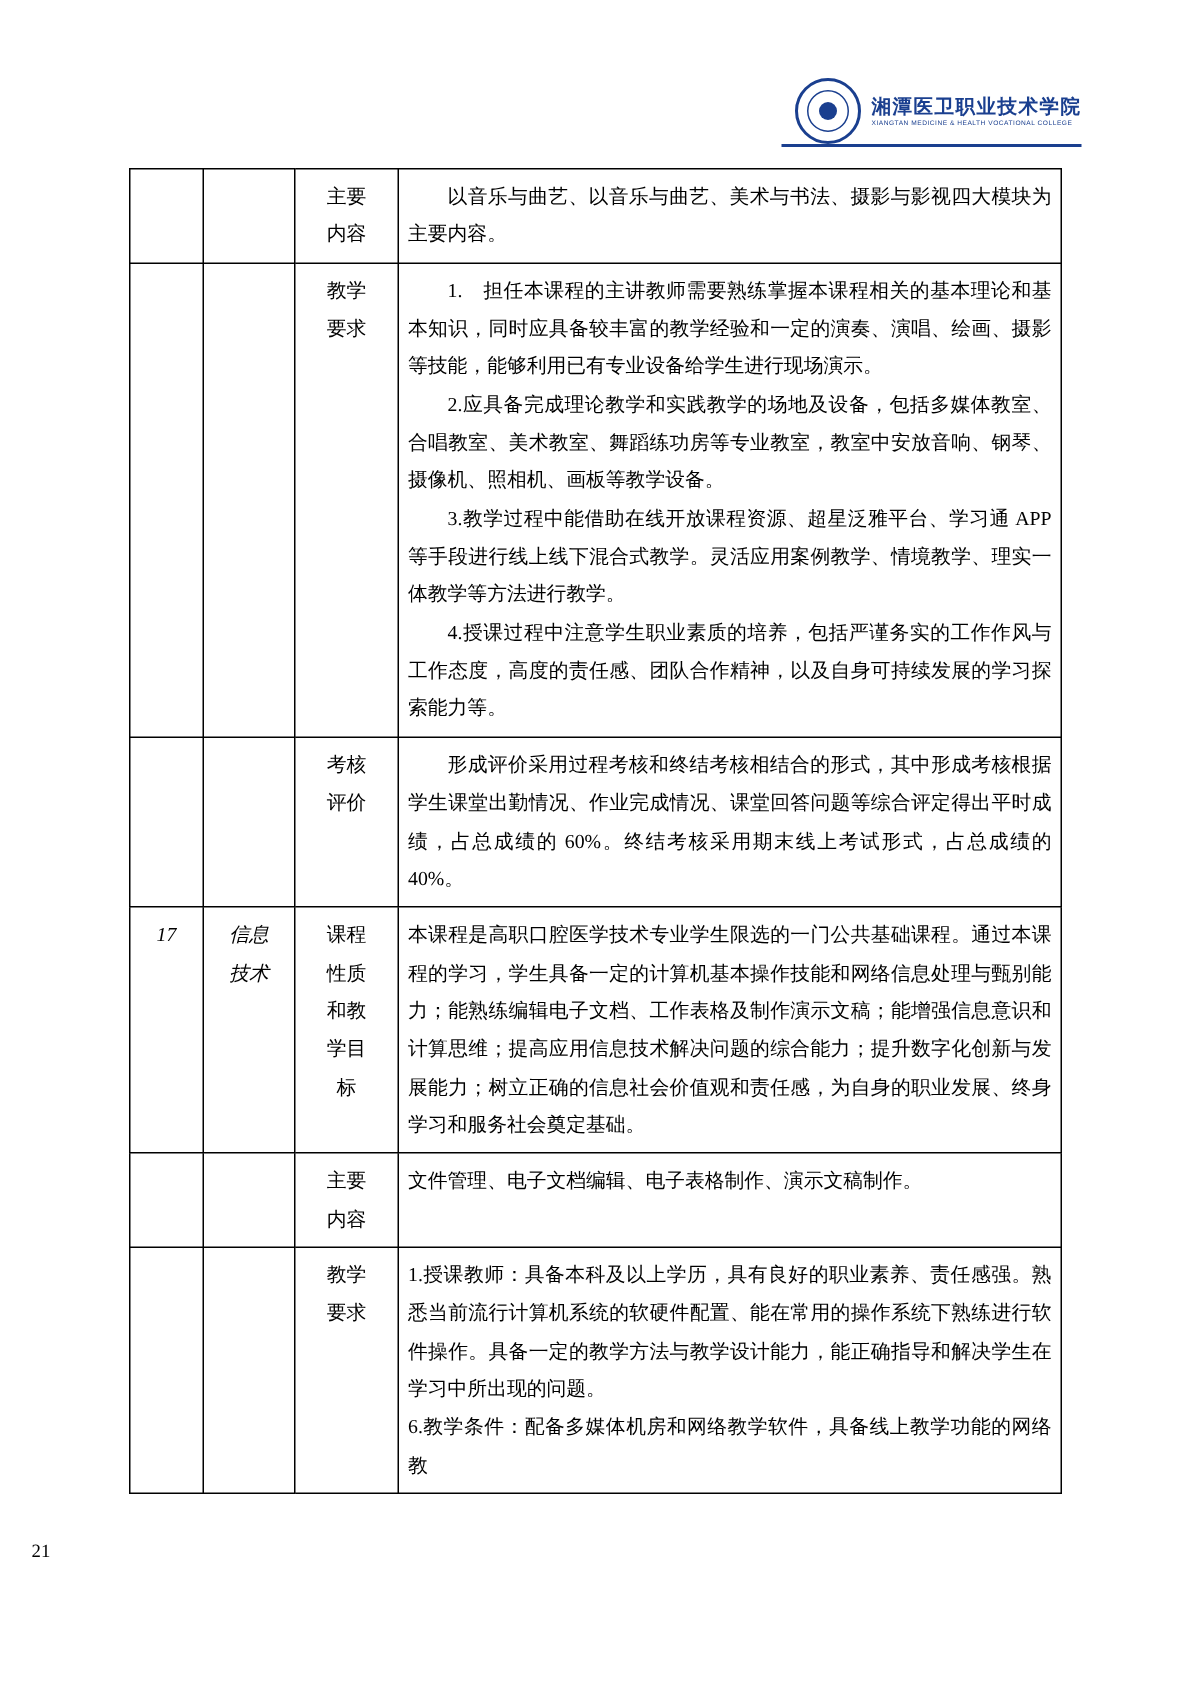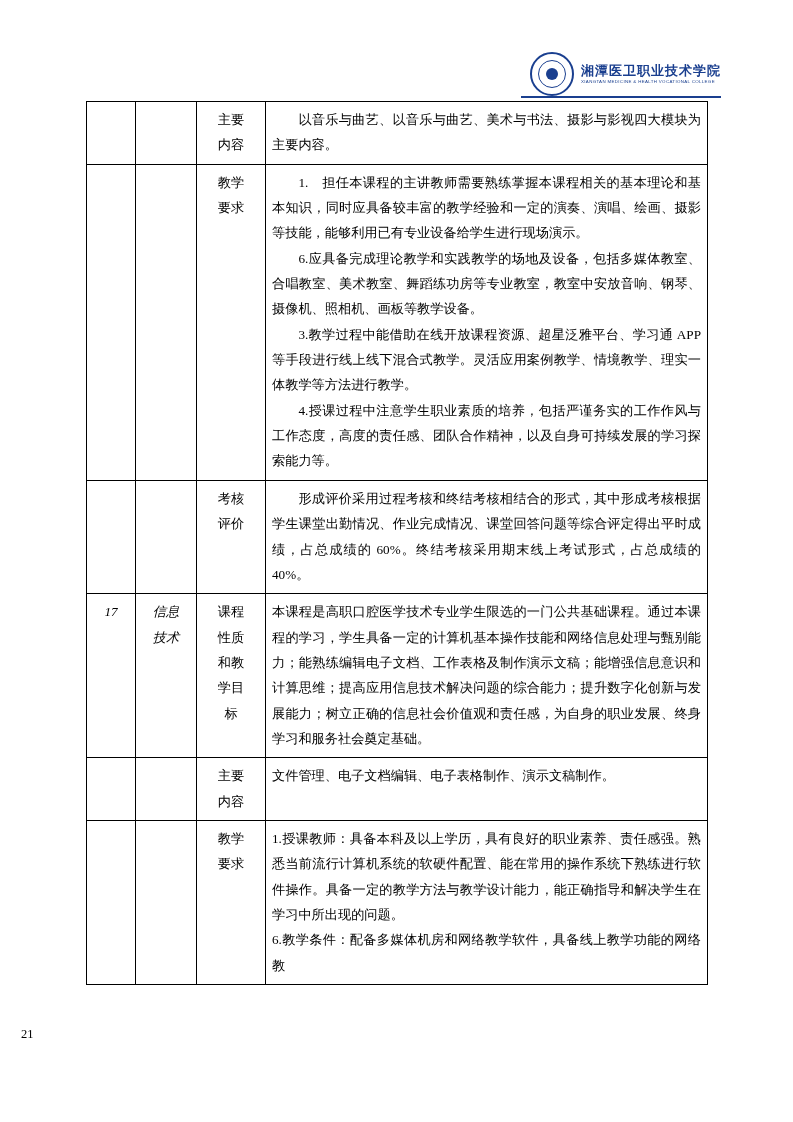--- a/index.html
+++ b/index.html
@@ -86,21 +86,21 @@
     right: 72px;
     width: 200px;
     height: 2px;
     background: #1a3f8f;
   }
 
   
   table.doc-table {
     position: absolute;
     left: 86px;
-    top: 101px;
+    top: 112px;
     width: 622px;
     border-collapse: collapse;
     table-layout: fixed;
   }
   table.doc-table td {
     border: 1px solid #000000;
     vertical-align: top;
     padding: 5px 6px 6px 6px;
     font-size: 13.2px;
     line-height: 1.92;
@@ -162,21 +162,21 @@
           <p class="indent2">以音乐与曲艺、以音乐与曲艺、美术与书法、摄影与影视四大模块为主要内容。</p>
         </td>
       </tr>
 
       <tr>
         <td class="col-num center-cell"></td>
         <td class="col-name center-cell"></td>
         <td class="col-label label-cell">教学<br>要求</td>
         <td class="col-body body-cell">
           <p class="indent2">1.　担任本课程的主讲教师需要熟练掌握本课程相关的基本理论和基本知识，同时应具备较丰富的教学经验和一定的演奏、演唱、绘画、摄影等技能，能够利用已有专业设备给学生进行现场演示。</p>
-          <p class="indent2">6.应具备完成理论教学和实践教学的场地及设备，包括多媒体教室、合唱教室、美术教室、舞蹈练功房等专业教室，教室中安放音响、钢琴、摄像机、照相机、画板等教学设备。</p>
+          <p class="indent2">2.应具备完成理论教学和实践教学的场地及设备，包括多媒体教室、合唱教室、美术教室、舞蹈练功房等专业教室，教室中安放音响、钢琴、摄像机、照相机、画板等教学设备。</p>
           <p class="indent2">3.教学过程中能借助在线开放课程资源、超星泛雅平台、学习通 APP 等手段进行线上线下混合式教学。灵活应用案例教学、情境教学、理实一体教学等方法进行教学。</p>
           <p class="indent2">4.授课过程中注意学生职业素质的培养，包括严谨务实的工作作风与工作态度，高度的责任感、团队合作精神，以及自身可持续发展的学习探索能力等。</p>
         </td>
       </tr>
 
       <tr>
         <td class="col-num center-cell"></td>
         <td class="col-name center-cell"></td>
         <td class="col-label label-cell">考核<br>评价</td>
         <td class="col-body body-cell">

